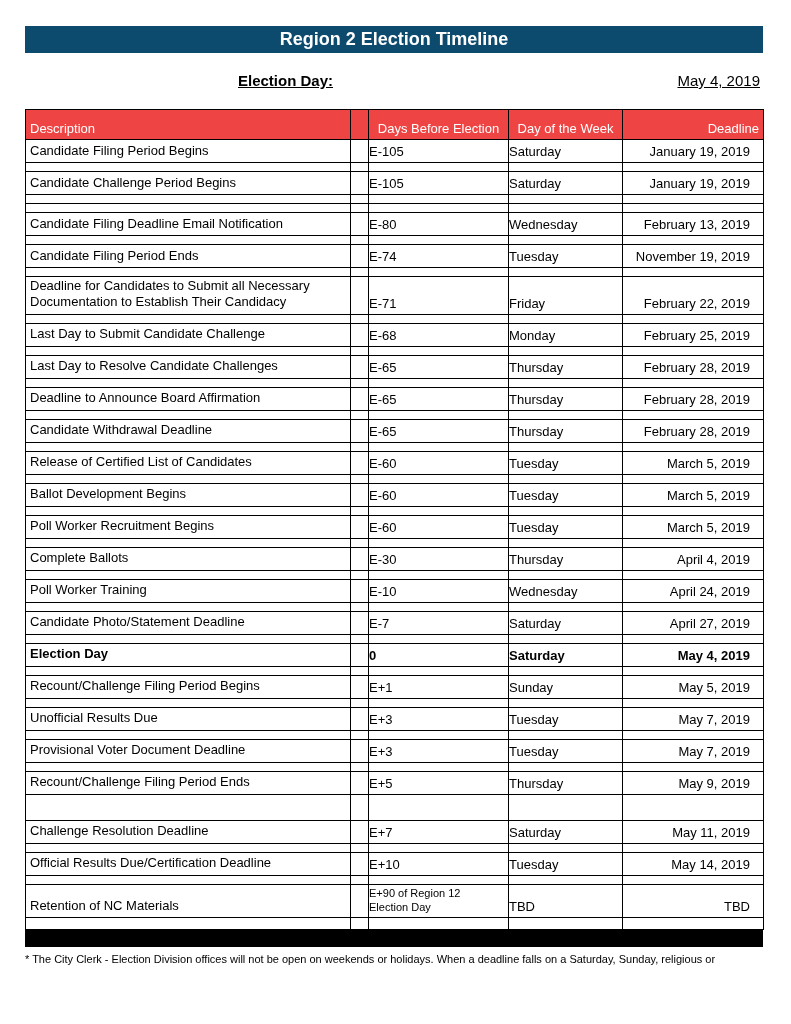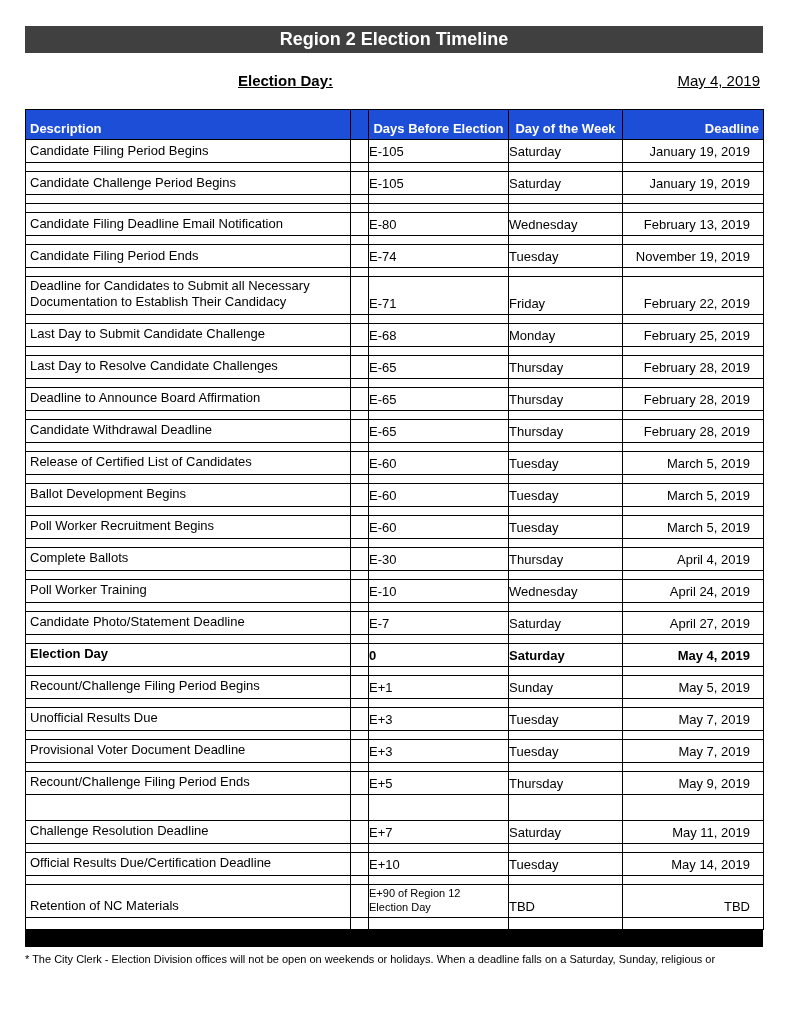--- a/index.html
+++ b/index.html
@@ -13,21 +13,21 @@
     color: #000;
     overflow: hidden;
   }
   .content {
     position: absolute;
     left: 25px;
     top: 26px;
     width: 738px;
   }
   .title-bar {
-    background: #404040;
+    background: #0c4a6e;
     color: #fff;
     height: 27px;
     line-height: 27px;
     text-align: center;
     font-size: 18px;
     font-weight: bold;
   }
   .election-row {
     position: relative;
     height: 20px;
@@ -54,23 +54,23 @@
     border-collapse: collapse;
     table-layout: fixed;
   }
   col.c-desc { width: 325px; }
   col.c-gap { width: 18px; }
   col.c-days { width: 140px; }
   col.c-dow { width: 114px; }
   col.c-deadline { width: 141px; }
 
   thead th {
-    background: #1d4ed8;
+    background: #ef4444;
     color: #fff;
-    font-weight: bold;
+    font-weight: normal;
     font-size: 13px;
     height: 30px;
     vertical-align: bottom;
     padding: 0 0 3px 0;
     border: 1px solid #000;
   }
   th.h-desc { text-align: left; padding-left: 4px; }
   th.h-days, th.h-dow { text-align: center; }
   th.h-deadline { text-align: right; padding-right: 4px; }
 

